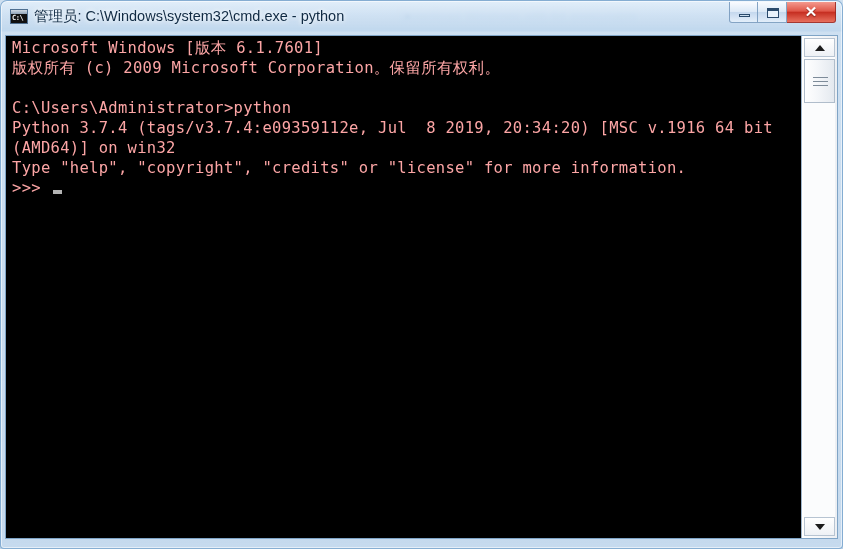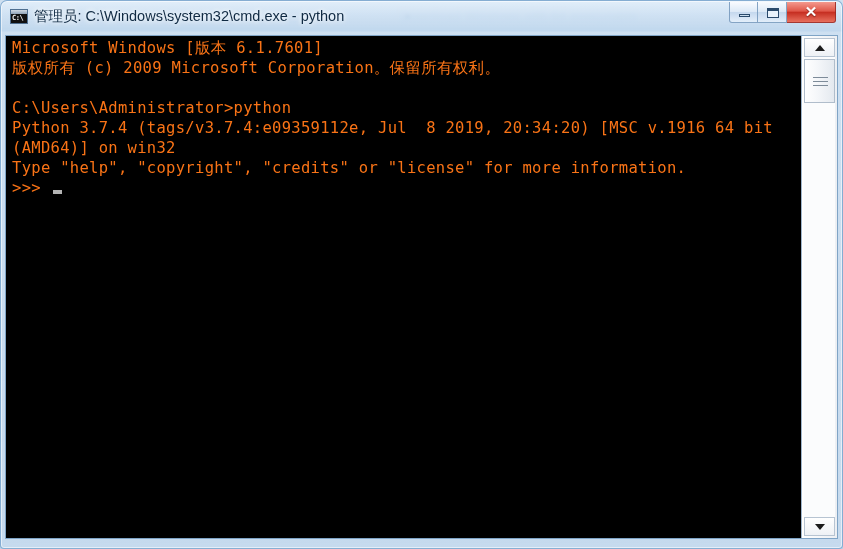--- a/index.html
+++ b/index.html
@@ -184,21 +184,21 @@
   }
   #console-text {
     position: absolute;
     left: 1px; top: 0px;
     width: 795px;
     padding: 2px 8px 0 5px;
     box-sizing: border-box;
     font-family: "DejaVu Sans Mono", "Liberation Mono", monospace;
     font-size: 15.5px;
     line-height: 20px;
-    color: #f97316;
+    color: #fca5a5;
     white-space: pre;
     letter-spacing: 0.30px;
   }
   .cursor {
     display: inline-block;
     width: 9px;
     height: 4px;
     background: #b4b4b4;
     vertical-align: -1px;
     margin-left: 2px;

